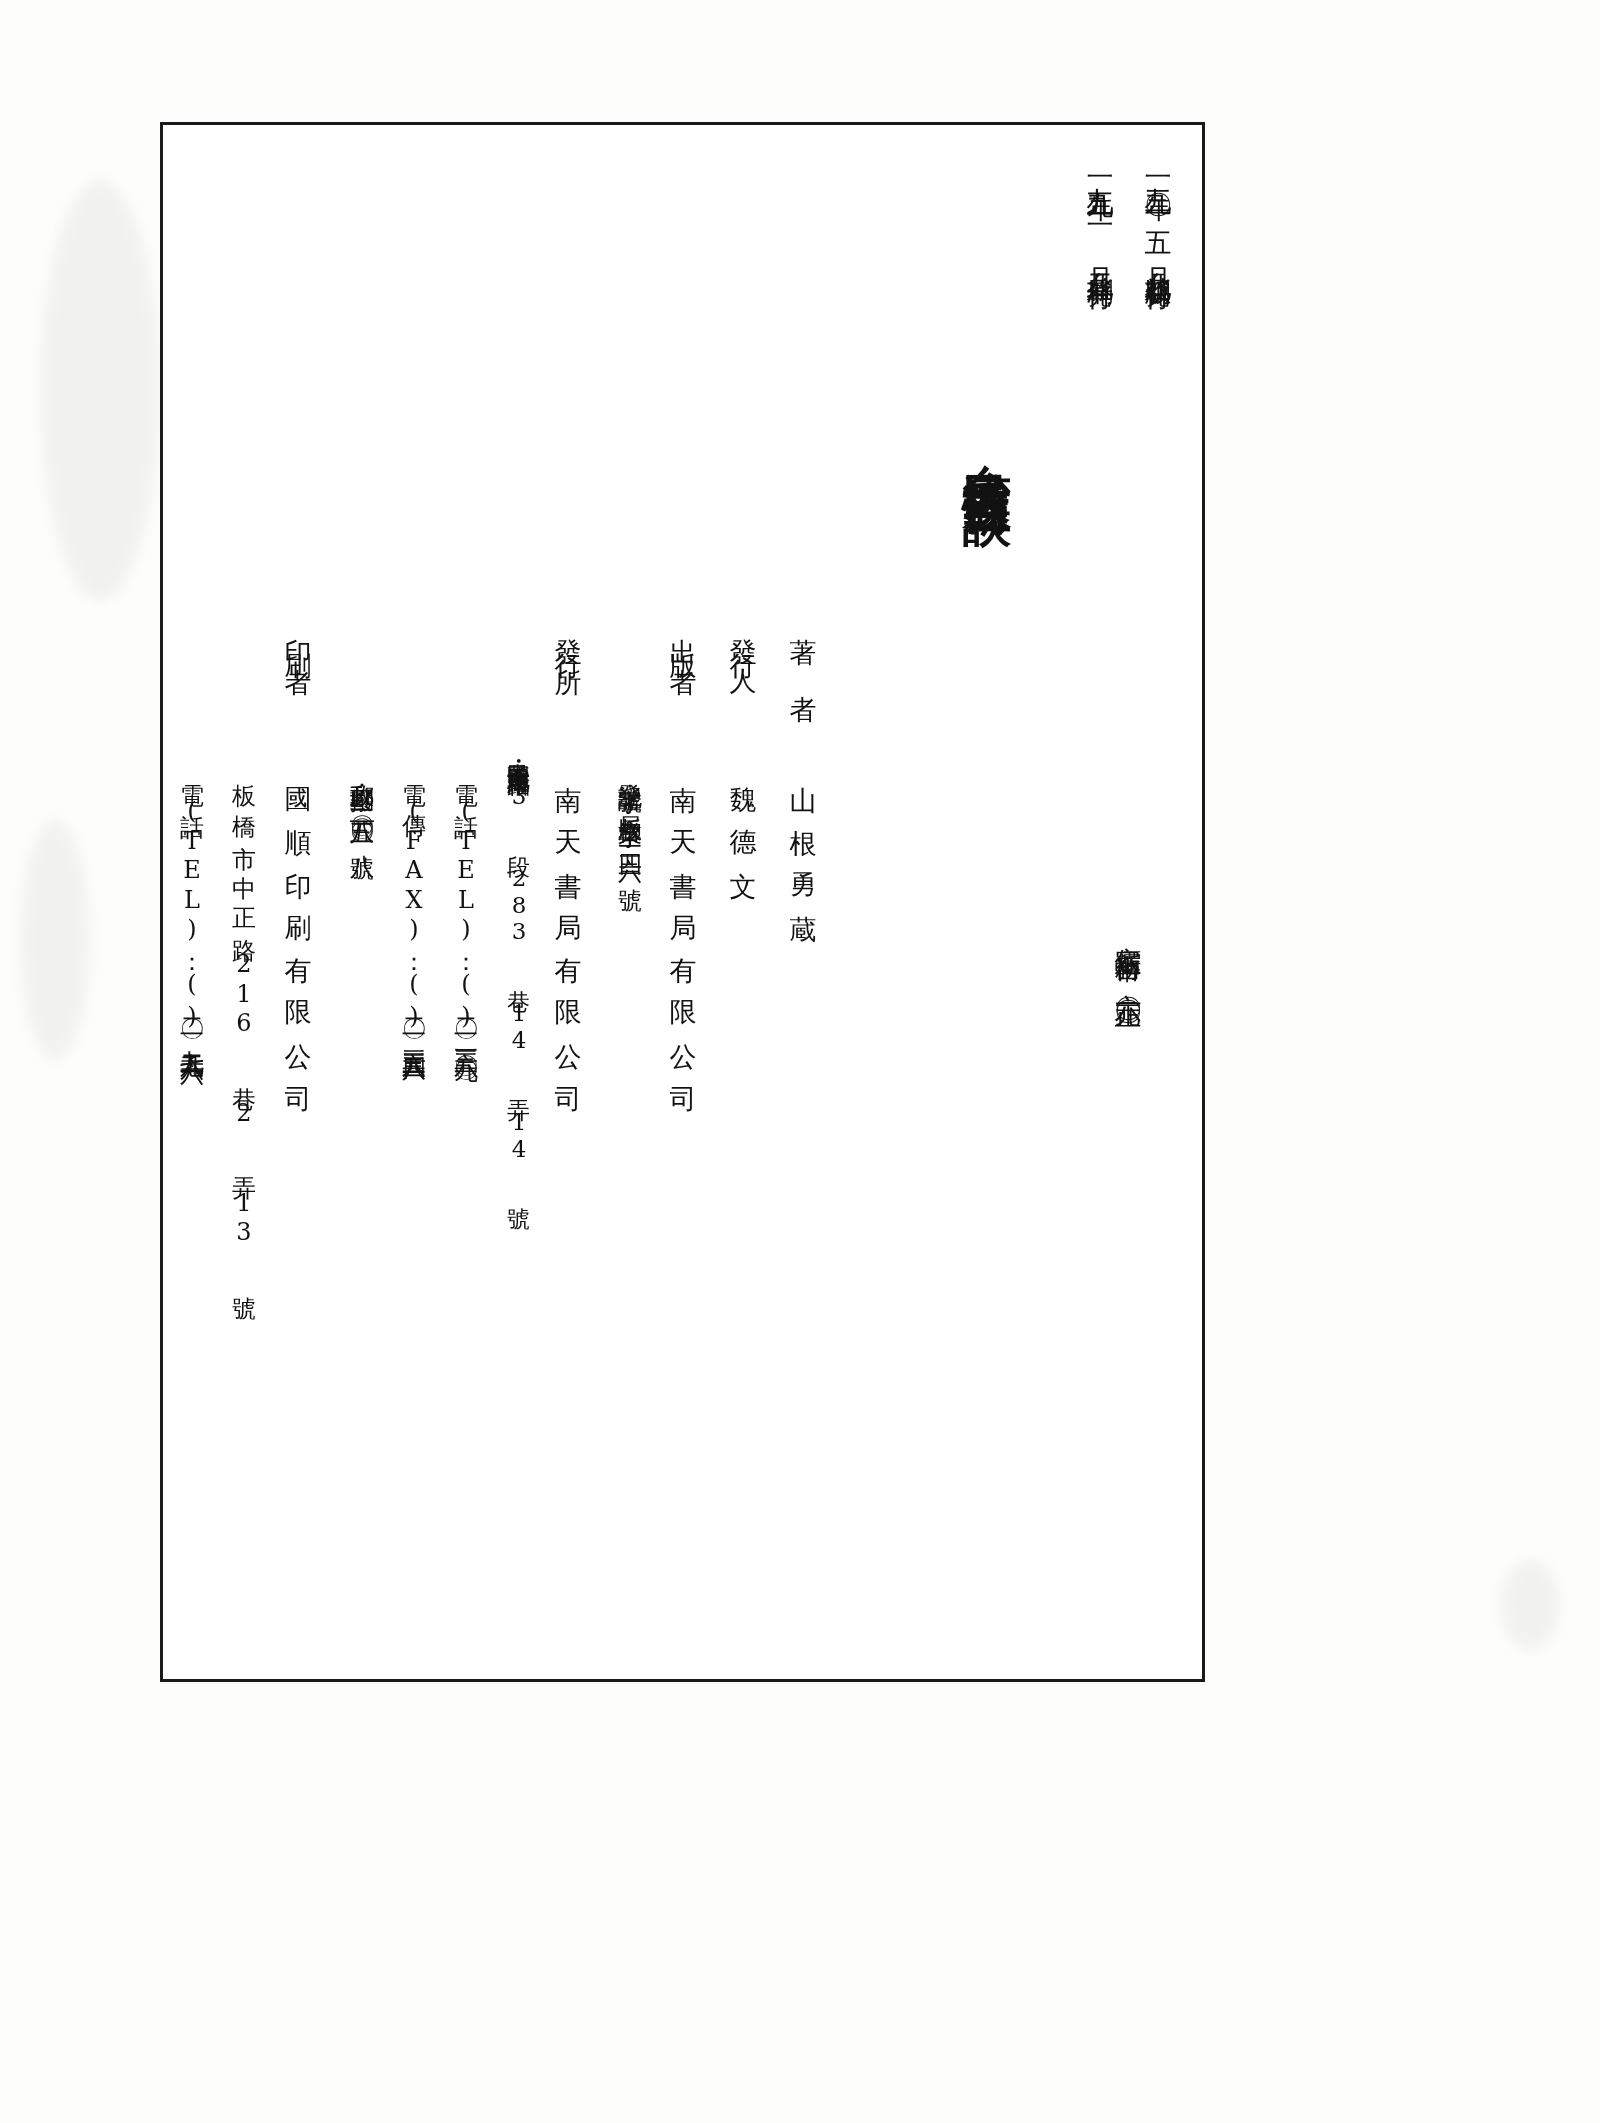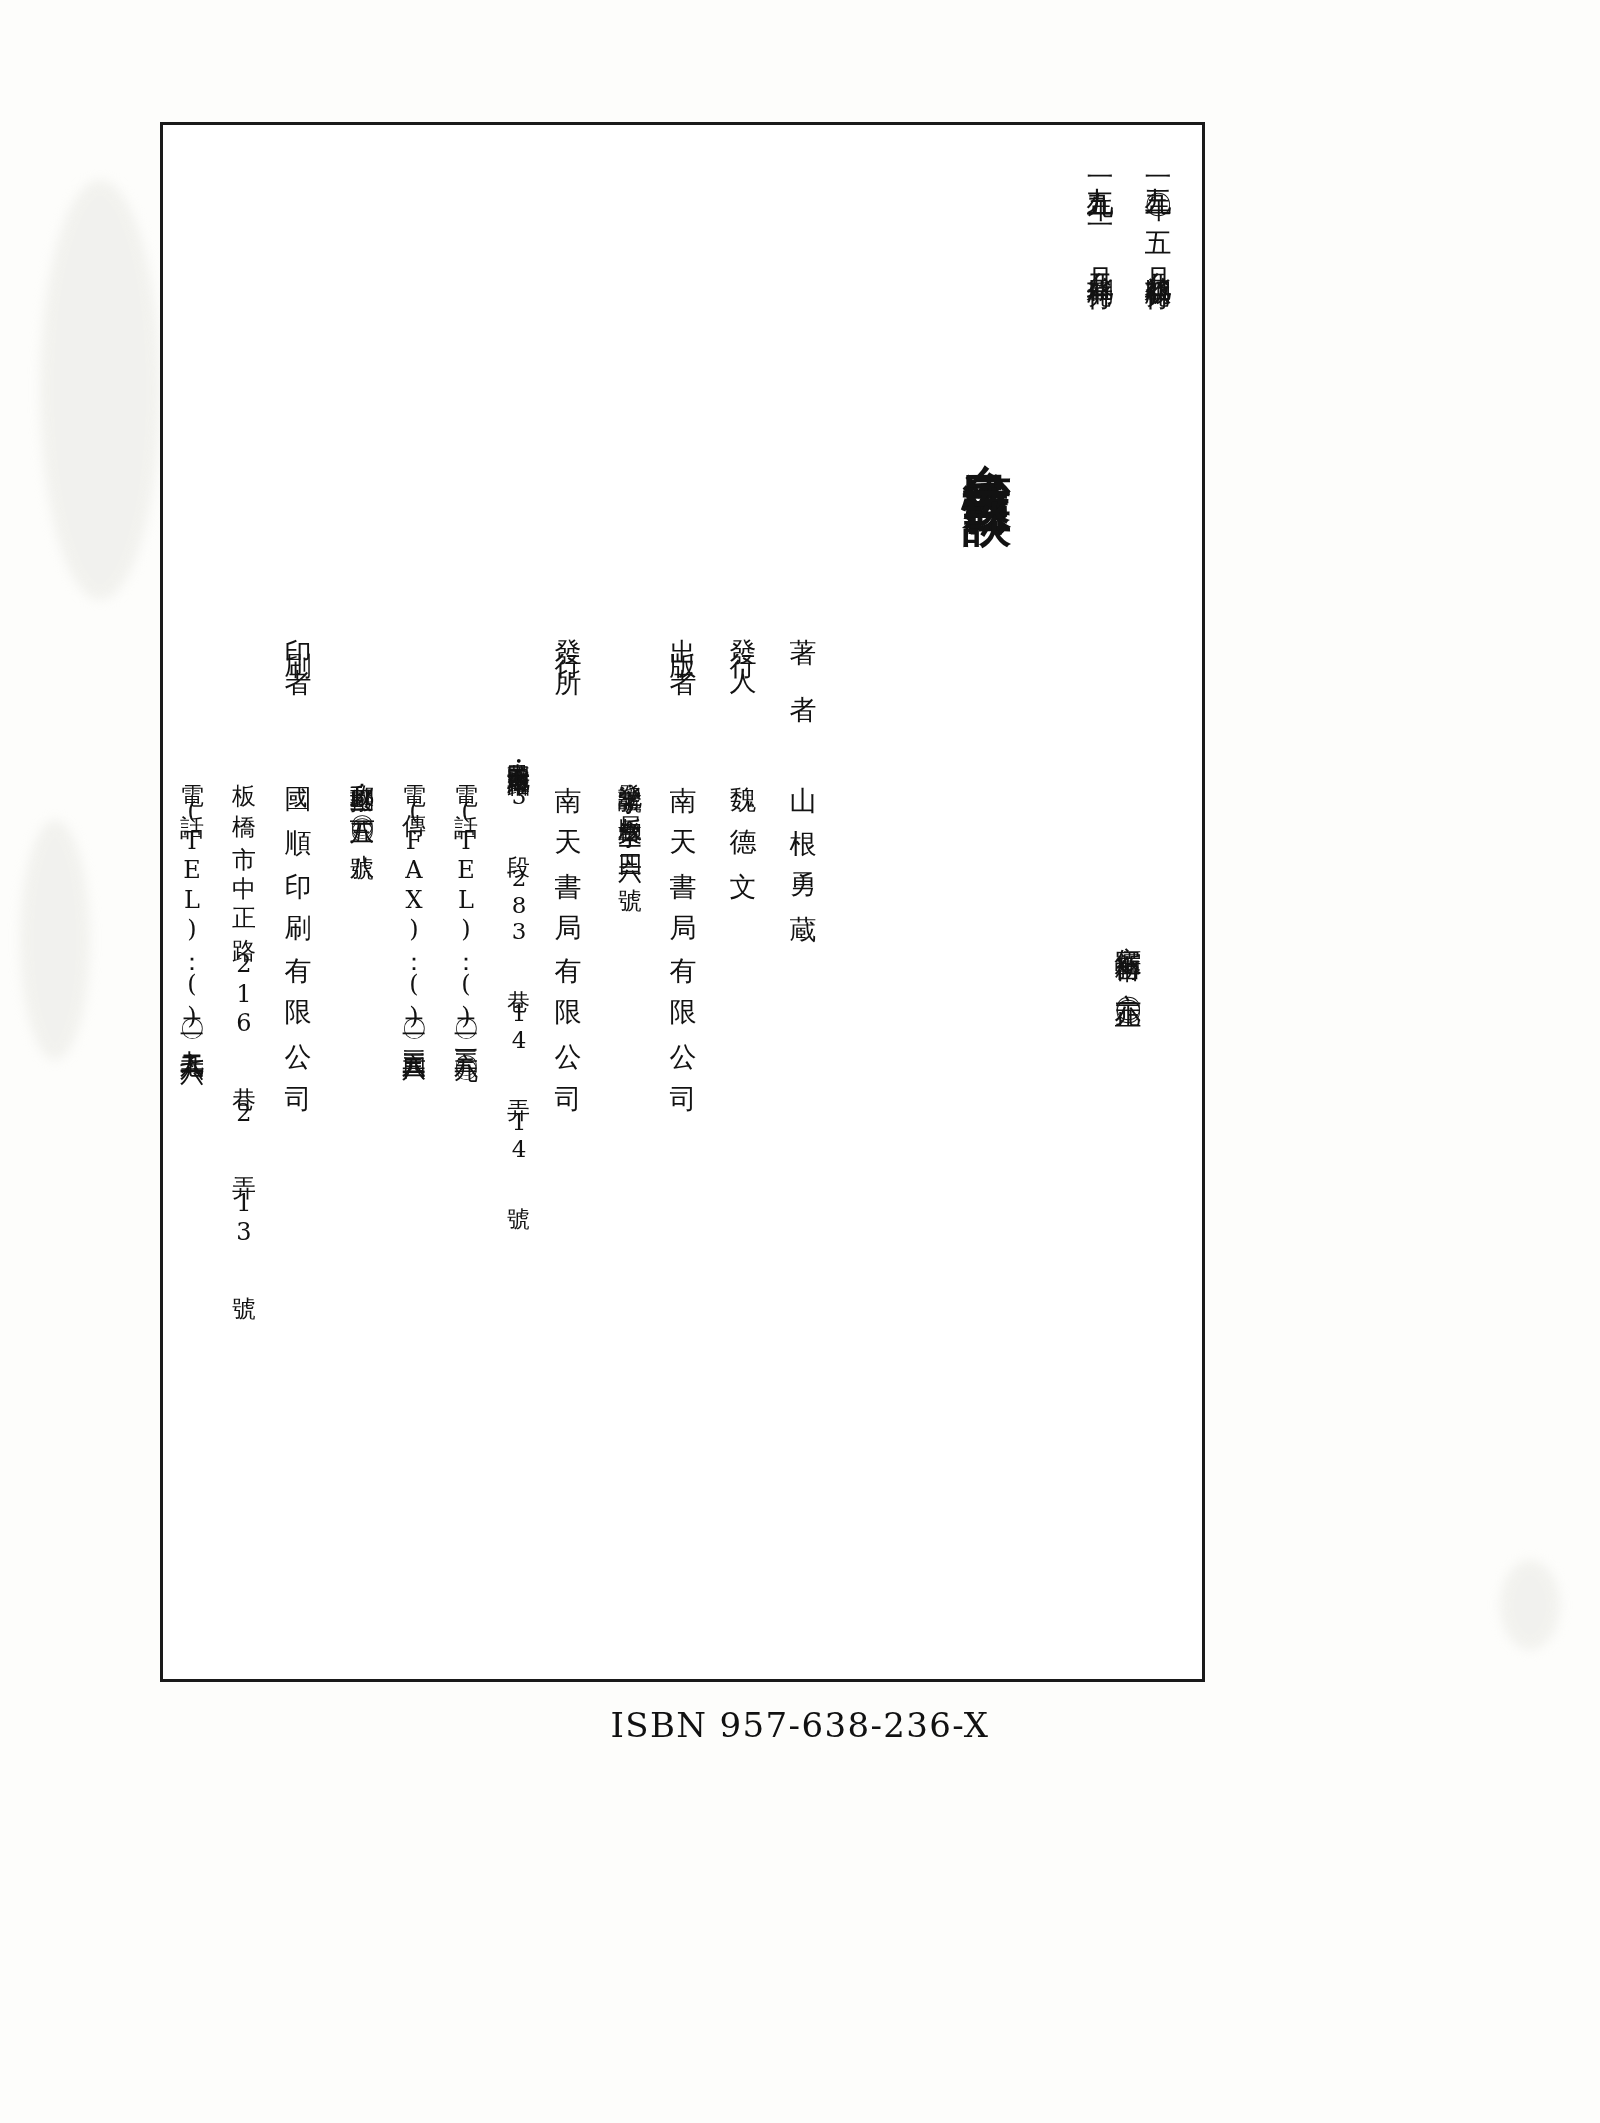--- a/index.html
+++ b/index.html
@@ -171,15 +171,14 @@
     <div class="vcol credit-sub" id="val-dist-fax">電 傳(FAX)：(〇二)三六三三八三四</div>
     <div class="vcol credit-sub" id="val-dist-post">郵政劃撥：〇一〇八〇五三―八號</div>
 
     <div class="vcol credit-label lbl" id="lbl-printer">印刷者</div>
     <div class="vcol credit-value val" id="val-printer">國 順 印 刷 有 限 公 司</div>
     <div class="vcol credit-sub" id="val-printer-addr">板 橋 市 中 正 路 216 巷 2 弄 13 號</div>
     <div class="vcol credit-sub" id="val-printer-tel">電 話(TEL)：(〇二)九六七六二二六</div>
 
   </div>
 
-  <div id="isbn">ISBN 957-638-236-X</div>
 
 </div>
 
 </body></html>

